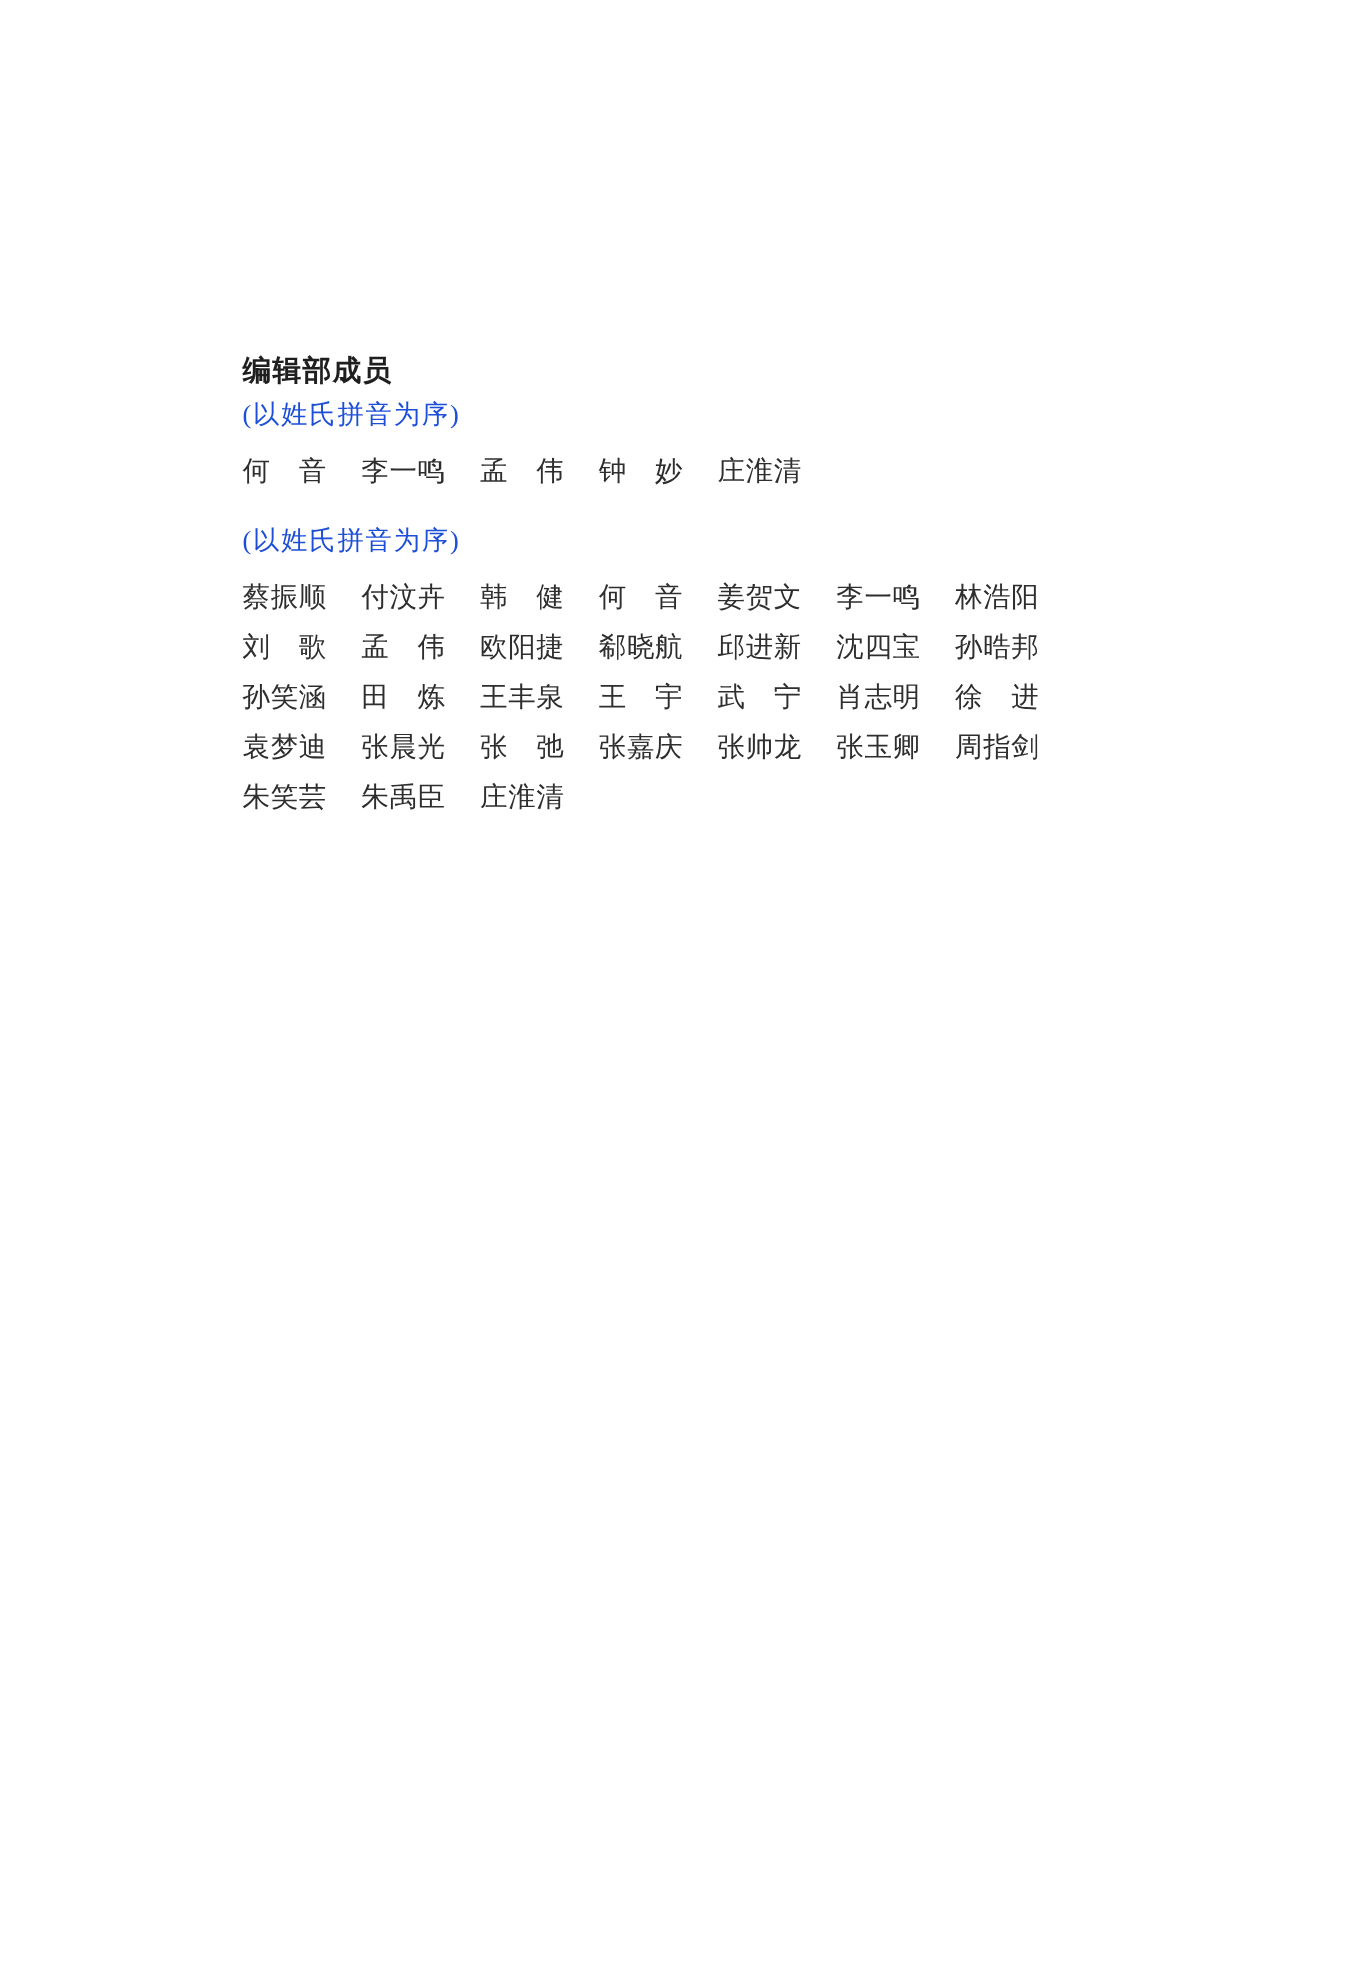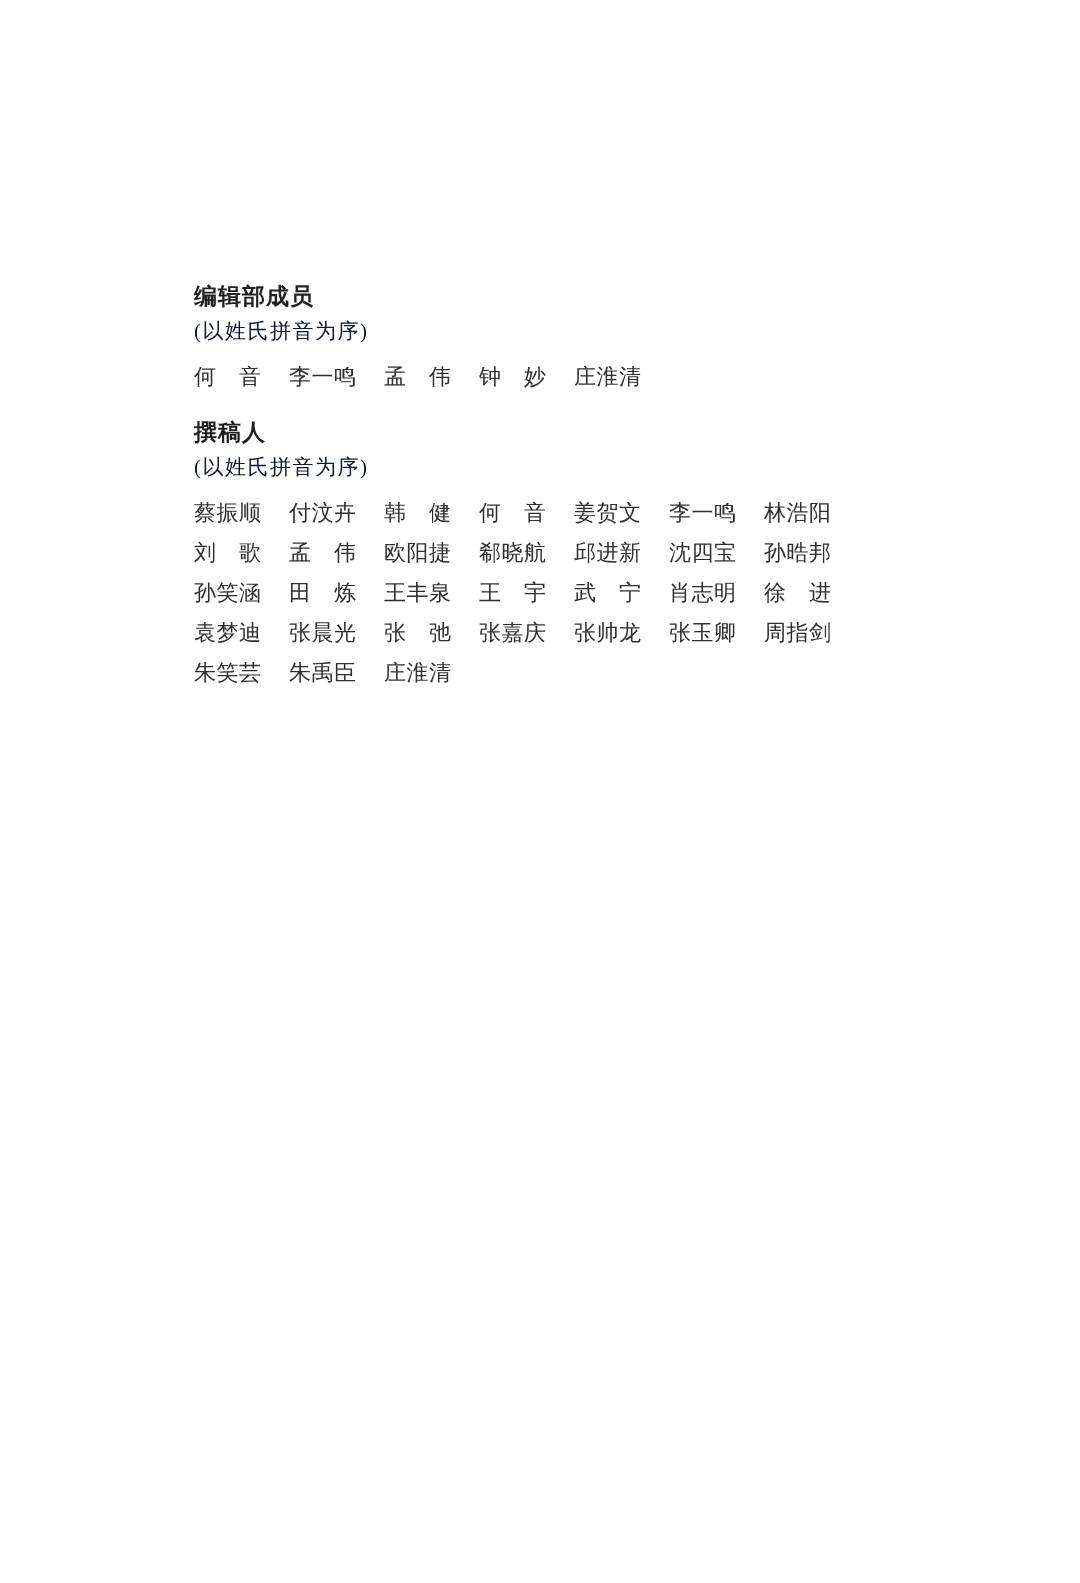--- a/index.html
+++ b/index.html
@@ -29,21 +29,21 @@
     line-height: 27px;
     color: #1f1f1f;
     margin: 0;
     letter-spacing: 1px;
   }
   .note {
     font-size: 21px;
     line-height: 26px;
     margin: 8px 0 0 0;
     letter-spacing: 1.5px;
-    color: #0f172a;
+    color: #1d4ed8;
   }
   .name-grid {
     margin-top: 20px;
   }
   .name-row {
     display: flex;
     gap: 28px;
     margin-bottom: 15px;
   }
   .name-row:last-child {
@@ -96,21 +96,20 @@
             <span class="name-cell">
               <span class="ch">庄</span>
               <span class="ch">淮</span>
               <span class="ch">清</span>
             </span>
           </div>
         </div>
     </div>
 
     <div class="section">
-      <h2 class="section-heading">撰稿人</h2>
       <p class="note">(以姓氏拼音为序)</p>
       <div class="name-grid" id="grid-1">
           <div class="name-row">
             <span class="name-cell">
               <span class="ch">蔡</span>
               <span class="ch">振</span>
               <span class="ch">顺</span>
             </span>
             <span class="name-cell">
               <span class="ch">付</span>

